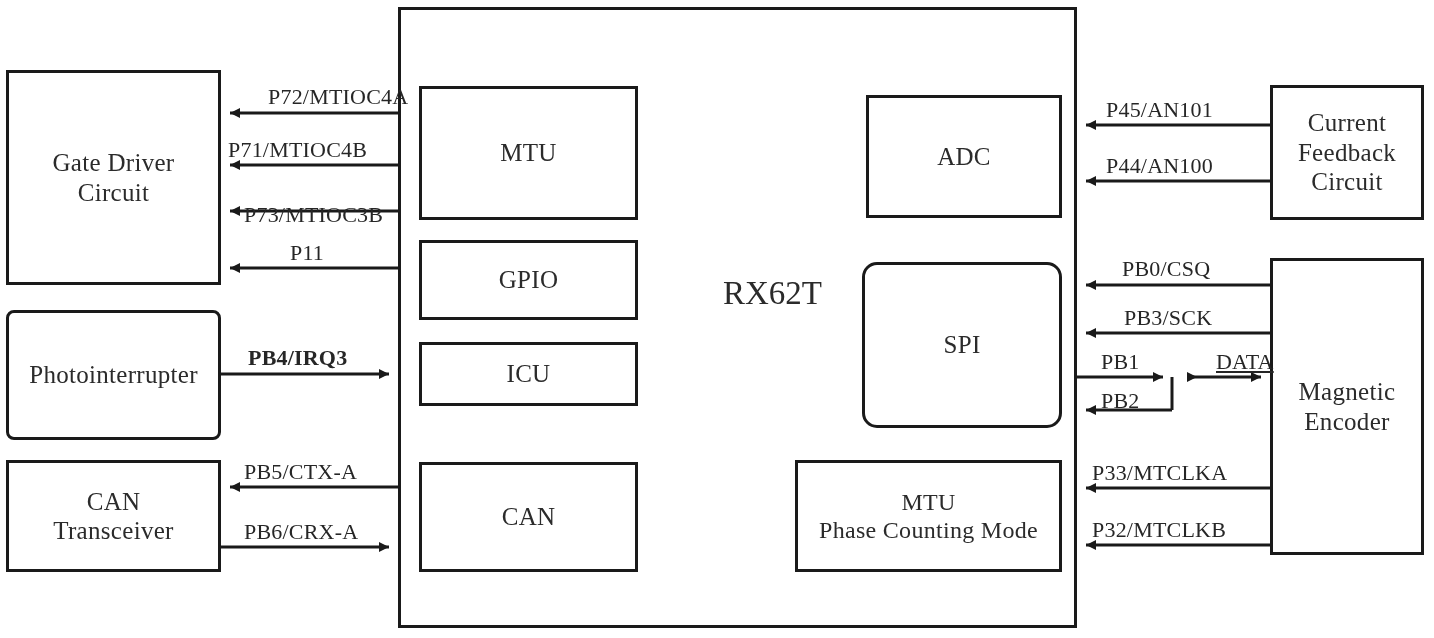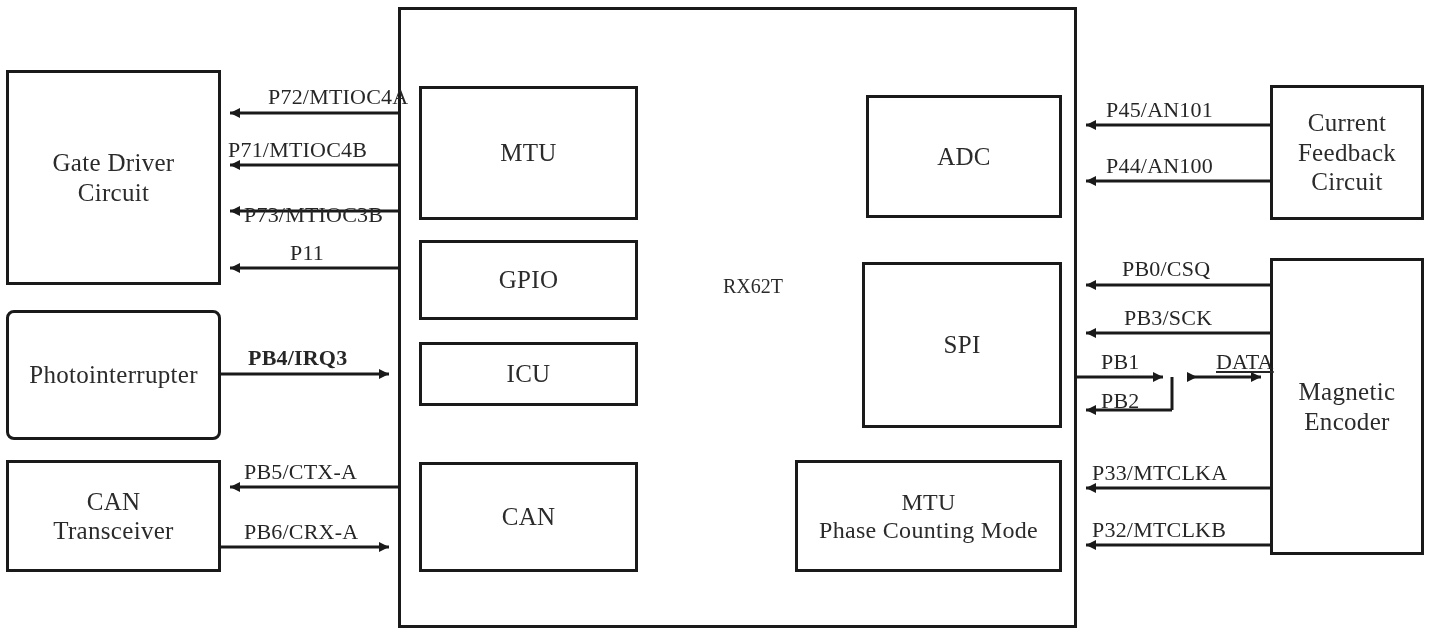--- a/index.html
+++ b/index.html
@@ -43,21 +43,21 @@
   }
   .chip-outline {
     position: absolute;
     box-sizing: border-box;
     border: 3px solid #1a1a1a;
     background: transparent;
     z-index: 1;
   }
   .chip-label {
     position: absolute;
-    font-size: 20px;
+    font-size: 33px;
     color: #2b2b2b;
     z-index: 6;
     white-space: nowrap;
   }
   .wire-label {
     position: absolute;
     font-size: 22px;
     color: #262626;
     white-space: nowrap;
     z-index: 7;
@@ -121,21 +121,21 @@
       </div>
       <div class="blk" style="left: 419px; top: 342px; width: 219px; height: 64px;">
         <span class="blk-text" style="font-size: 25px;">ICU</span>
       </div>
       <div class="blk" style="left: 419px; top: 462px; width: 219px; height: 110px;">
         <span class="blk-text" style="font-size: 25px;">CAN</span>
       </div>
       <div class="blk" style="left: 866px; top: 95px; width: 196px; height: 123px;">
         <span class="blk-text" style="font-size: 25px;">ADC</span>
       </div>
-      <div class="blk" style="left: 862px; top: 262px; width: 200px; height: 166px;">
+      <div class="blk" style="left: 862px; top: 262px; width: 200px; height: 166px; border-radius: 15px;">
         <span class="blk-text" style="font-size: 25px;">SPI</span>
       </div>
       <div class="blk" style="left: 795px; top: 460px; width: 267px; height: 112px;">
         <span class="blk-text" style="font-size: 24px;">MTU
 Phase Counting Mode</span>
       </div>
       <div class="blk" style="left: 1270px; top: 85px; width: 154px; height: 135px;">
         <span class="blk-text" style="font-size: 25px;">Current
 Feedback
 Circuit</span>

